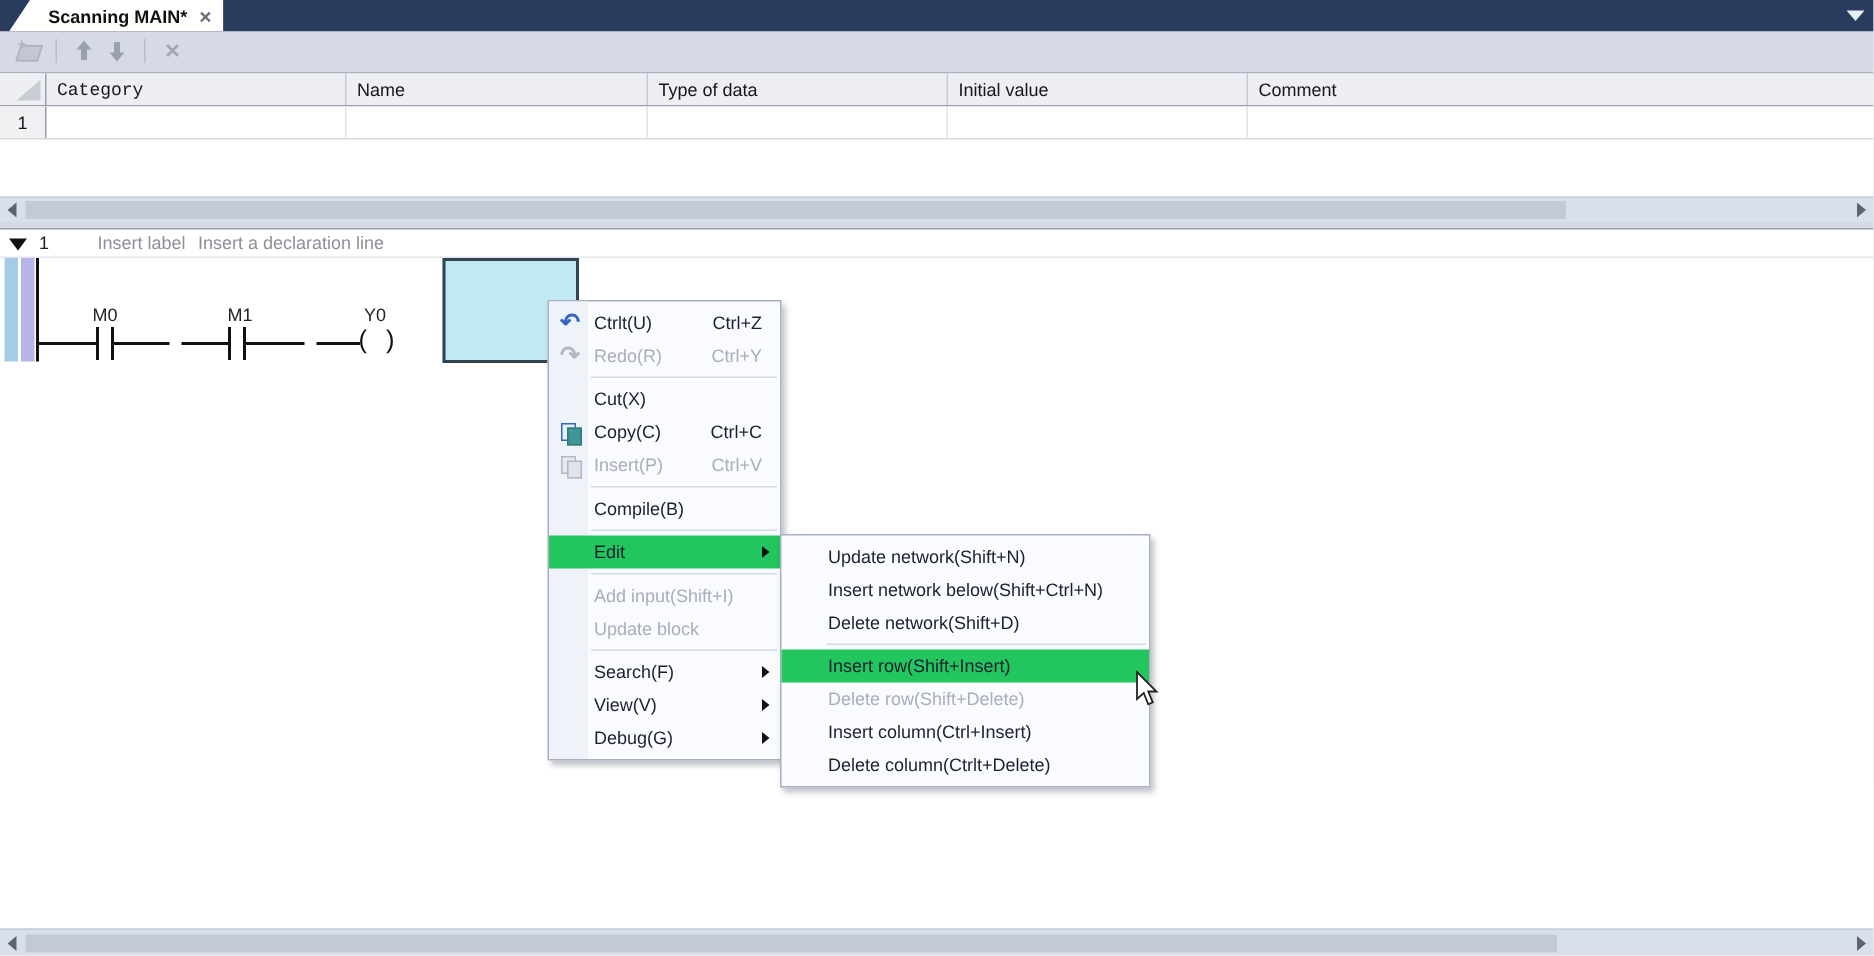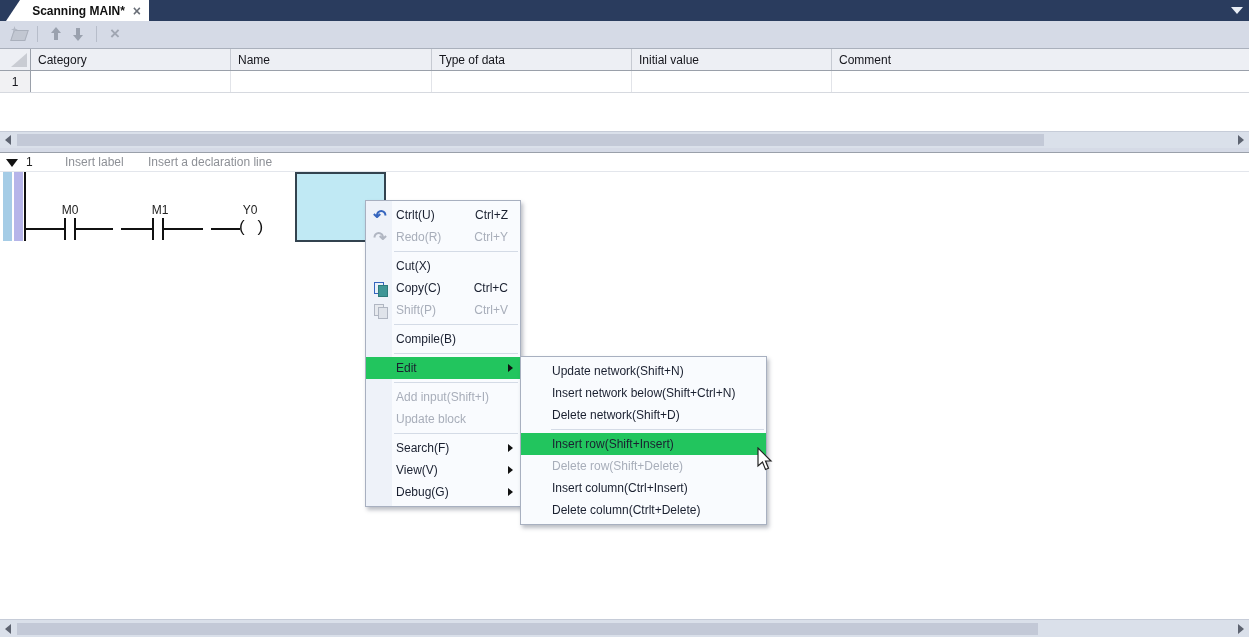--- a/index.html
+++ b/index.html
@@ -37,41 +37,41 @@
   .grid { position:absolute; left:0; top:48px; width:1249px; height:83px; background:#ffffff; border-top:1px solid #aab0bc; }
   .grid-header { display:flex; height:22px; background:#edeff4; border-bottom:1px solid #9aa0aa; }
   .gh-cell { border-right:1px solid #c6cad2; display:flex; align-items:center; padding-left:7px;
              font-size:12px; color:#15161c; }
   .corner-cell { width:31px; position:relative; border-right:1px solid #9aa0aa; background:#edeff4; }
   .corner-cell .diag { position:absolute; right:3px; bottom:3px; width:0; height:0;
                        border-left:16px solid transparent; border-bottom:14px solid #c9ccd3; }
   .grid-row { display:flex; height:22px; background:#fff; border-bottom:1px solid #d6d9df; }
   .rn-cell { width:31px; background:#f1f1f3; border-right:1px solid #9aa0aa; display:flex; align-items:center; justify-content:center; font-size:12px; color:#15161c; }
   .gr-cell { border-right:1px solid #e2e4e9; height:100%; }
-  .w-cat{width:200px;} .w-name{width:201px;} .w-type{width:200px;text-align:center;} .w-init{width:200px;} .w-com{flex:1; border-right:none;}
+  .w-cat{width:200px;font-family:Liberation Mono, monospace;} .w-name{width:201px;} .w-type{width:200px;text-align:center;} .w-init{width:200px;} .w-com{flex:1; border-right:none;}
 
   
   .hscroll { position:absolute; left:0; width:1249px; height:17px; background:#dae0ea; border-top:1px solid #c6ccd8; }
   .hs-top { top:131px; } .hs-bottom { top:619px; height:18px; }
   .hs-arrow { position:absolute; top:0; width:16px; height:100%; display:flex; align-items:center; justify-content:center; }
   .hs-arrow.left { left:0; } .hs-arrow.right { right:0; }
   .tri-left { width:0; height:0; border-top:5px solid transparent; border-bottom:5px solid transparent; border-right:6px solid #5d6370; }
   .tri-right { width:0; height:0; border-top:5px solid transparent; border-bottom:5px solid transparent; border-left:6px solid #5d6370; }
   .hs-thumb { position:absolute; top:2px; height:12px; background:#c3c9d7; }
   .hs-top .hs-thumb { left:17px; width:1027px; }
   .hs-bottom .hs-thumb { left:17px; width:1021px; top:3px; }
 
   
   .ladder { position:absolute; left:0; top:152px; width:1249px; height:467px; background:#ffffff; border-top:1px solid #9aa0aa; }
   .net-header { position:absolute; left:0; top:0; width:1249px; height:19px; border-bottom:1px solid #e3e6ec; }
   .collapse-tri { position:absolute; left:6px; top:6px; width:0; height:0;
                   border-left:6px solid transparent; border-right:6px solid transparent; border-top:8px solid #111; }
   .net-num { position:absolute; left:26px; top:2px; font-size:12px; color:#222; }
   .hint { position:absolute; top:2px; font-size:12px; color:#8d9096; white-space:nowrap; }
-  .hint-label { left:65px; } .hint-decl { left:148px; }
+  .hint-label { left:65px; } .hint-decl { left:132px; }
   .bar-blue { position:absolute; left:3px; top:19px; width:9px; height:69px; background:#a5cce6; }
   .bar-lav  { position:absolute; left:14px; top:19px; width:9px; height:69px; background:#b6b5e9; }
   .rail { position:absolute; left:24px; top:19px; width:2px; height:69px; background:#111; }
   .seg { position:absolute; top:75px; height:2px; background:#111; }
   .contact-bar { position:absolute; top:65px; width:2px; height:22px; background:#111; }
   .elem-label { position:absolute; top:50px; width:90px; text-align:center; font-size:12px; color:#222; }
   .coil-glyph { position:absolute; top:64px; font-size:17px; color:#111; letter-spacing:4px; }
   .sel-cell { position:absolute; left:295px; top:19px; width:91px; height:70px; background:#c0e9f4; border:2px solid #33434f; }
 
   
@@ -213,21 +213,21 @@
       <span class="mi-ico">
           <span class="ico-copy"></span>
         </span>
       <span class="lbl">Copy(C)</span>
       <span class="sc">Ctrl+C</span>
     </div>
     <div class="mi dis">
       <span class="mi-ico">
           <span class="ico-paste"></span>
         </span>
-      <span class="lbl">Shift(P)</span>
+      <span class="lbl">Insert(P)</span>
       <span class="sc">Ctrl+V</span>
     </div>
     <div class="mi-sep"></div>
     <div class="mi">
       <span class="lbl">Compile(B)</span>
     </div>
     <div class="mi-sep"></div>
     <div class="mi hl">
       <span class="lbl">Edit</span>
       <span class="sub-arrow"></span>

